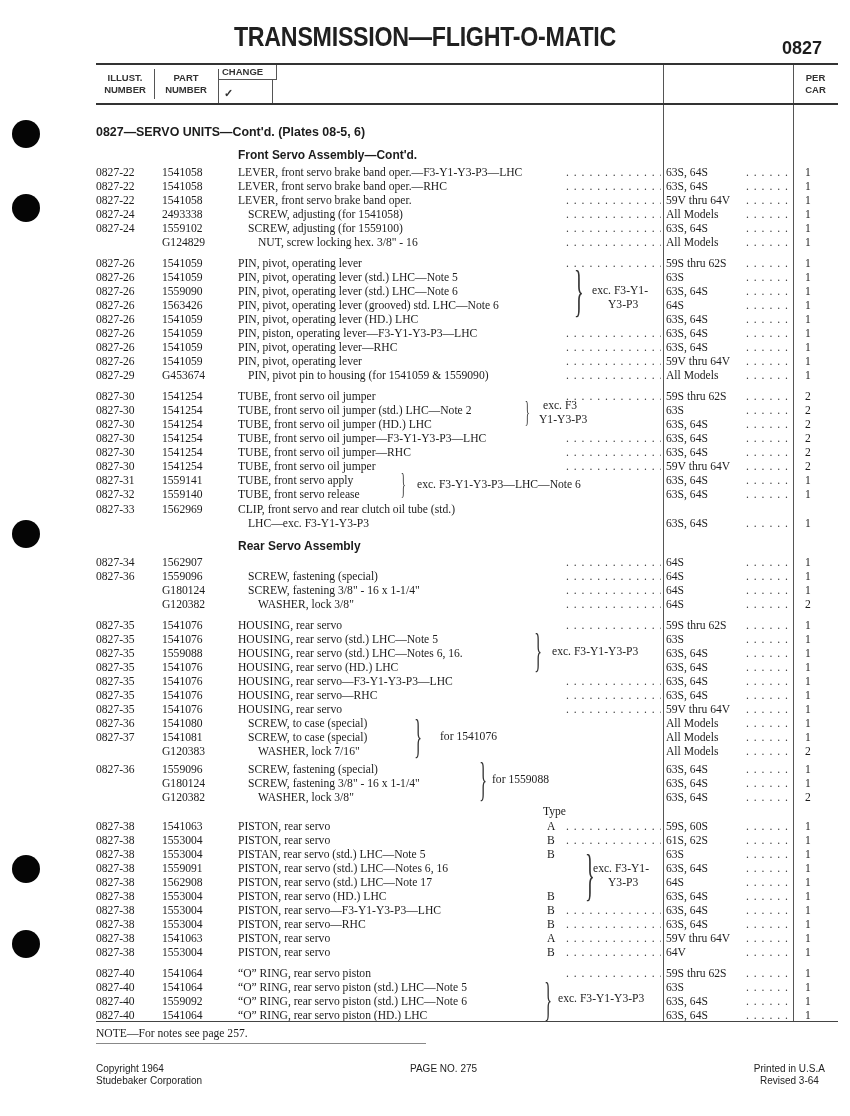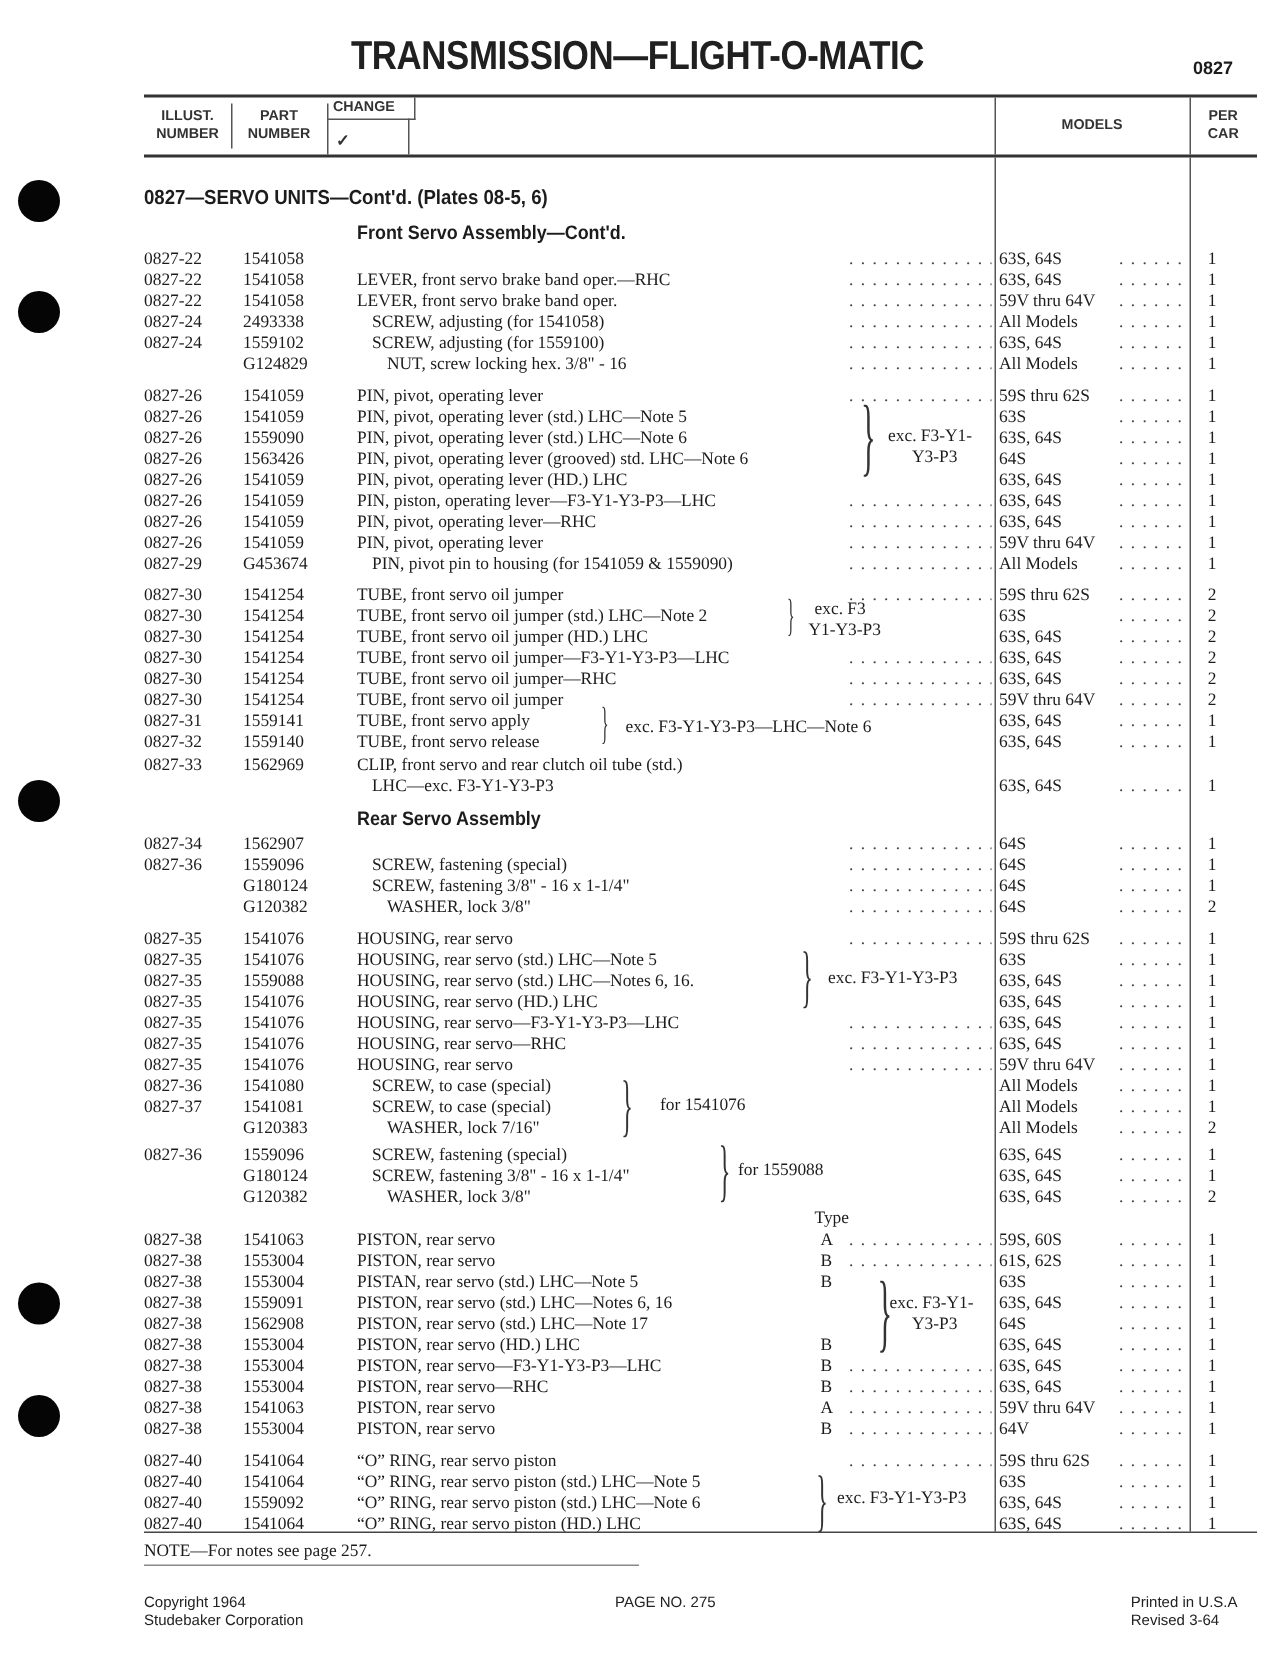--- a/index.html
+++ b/index.html
@@ -1,19 +1,19 @@
 <!DOCTYPE html>
 <html><head>
 <meta charset="utf-8">
 <style>
   html,body{margin:0;padding:0;background:#fff;}
   body{width:850px;height:1116px;position:relative;overflow:hidden;color:#1c1c1c;font-family:"Liberation Serif","DejaVu Serif",serif;}
   .hole{position:absolute;left:12px;width:28px;height:28px;border-radius:50%;background:#050505;}
   .title{position:absolute;left:0;right:0;top:22px;text-align:center;font-family:"Liberation Sans","DejaVu Sans",sans-serif;font-weight:bold;font-size:27px;letter-spacing:-0.3px;transform:scaleX(0.86);transform-origin:center;color:#202020;}
-  .pgcode{position:absolute;right:28px;top:38px;font-family:"Liberation Sans",sans-serif;font-weight:bold;font-size:12px;}
+  .pgcode{position:absolute;right:28px;top:38px;font-family:"Liberation Sans",sans-serif;font-weight:bold;font-size:18px;}
   .hdr{position:absolute;left:96px;top:63px;width:742px;height:38px;border-top:2px solid #333;border-bottom:1px solid #333;font-family:"Liberation Sans",sans-serif;font-weight:bold;font-size:9.5px;color:#333;}
   .hdr2{position:absolute;left:96px;top:104px;width:742px;border-top:1px solid #333;}
   .hc{position:absolute;top:0;height:38px;display:flex;align-items:center;justify-content:center;text-align:center;line-height:12px;}
   .vline{position:absolute;width:1px;background:#555;}
   .chg{position:absolute;left:218px;top:0;width:54px;height:14px;border-right:1px solid #555;border-bottom:1px solid #555;font-size:9.5px;padding-left:4px;line-height:14px;}
   .chk{position:absolute;left:222px;top:22px;font-size:11px;}
   .sect{position:absolute;left:96px;top:124px;font-family:"Liberation Sans",sans-serif;font-weight:bold;font-size:13.5px;transform:scaleX(0.92);transform-origin:left;}
   .sub{position:absolute;left:238px;font-family:"Liberation Sans",sans-serif;font-weight:bold;font-size:13px;transform:scaleX(0.92);transform-origin:left;}
   .row{position:absolute;left:96px;width:742px;height:14.4px;font-size:11.6px;line-height:14.4px;white-space:nowrap;}
   .row span{position:absolute;top:0;}
@@ -51,40 +51,40 @@
     </div>
   <div class="vline" style="left:58px;top:4px;height:30px"></div>
   <div class="hc" style="left:58px;width:64px">
       <span><span>PART</span><br><span>NUMBER</span></span>
     </div>
   <div class="vline" style="left:122px;top:4px;height:34px"></div>
   <div class="chg" style="left:122px">CHANGE</div>
   <div class="chk" style="left:128px">✓</div>
   <div class="vline" style="left:176px;top:14px;height:24px"></div>
   <div class="vline" style="left:567px;top:0;height:38px"></div>
-  <div class="hc" style="left:567px;width:130px">MODELS</div>
   <div class="vline" style="left:697px;top:0;height:38px"></div>
   <div class="hc" style="left:697px;width:45px">
       <span><span>PER</span><br><span>CAR</span></span>
     </div>
 </div>
 <div class="hdr2"></div>
 
 <div class="vline" style="left:663px;top:105px;height:916px"></div>
 <div class="vline" style="left:793px;top:105px;height:916px"></div>
 
 <div class="sect">0827—SERVO UNITS—Cont'd. (Plates 08-5, 6)</div>
 <div class="sub" style="top:147px">Front Servo Assembly—Cont'd.</div>
 <div class="sub" style="top:538px">Rear Servo Assembly</div>
 <div class="typehdr">Type</div>
 
 <div id="rows">
     <div class="row" style="top: 166px;">
       <span class="c-ill">0827-22</span>
       <span class="c-part">1541058</span>
+      <span class="c-desc ">LEVER, front servo brake band oper.—F3-Y1-Y3-P3—LHC</span>
       <span class="dots" style="left: 470px; width: 95px; text-align: right;">. . . . . . . . . . . . .</span>
       <span class="c-mod">63S, 64S</span>
       <span class="dots" style="left: 650px; width: 45px;">. . . . . . . .</span>
       <span class="c-qty">1</span>
     </div>
     <div class="row" style="top: 180px;">
       <span class="c-ill">0827-22</span>
       <span class="c-part">1541058</span>
       <span class="c-desc ">LEVER, front servo brake band oper.—RHC</span>
       <span class="dots" style="left: 470px; width: 95px; text-align: right;">. . . . . . . . . . . . .</span>
@@ -582,13 +582,13 @@
 
 <div class="brace" style="left:537px;top:977px;font-size:46px;line-height:46px;transform:scaleX(0.35)">}</div>
 <div class="brace-note" style="left:558px;top:992px">exc. F3-Y1-Y3-P3</div>
 
 <div class="ruleA"></div>
 <div class="note">NOTE—For notes see page 257.</div>
 <div class="ruleB"></div>
 
 <div class="foot" style="left:96px;top:1063px"><span>Copyright 1964</span><br><span>Studebaker Corporation</span></div>
 <div class="foot" style="left:410px;top:1063px">PAGE NO. 275</div>
-<div class="foot" style="right:25px;top:1063px;text-align:left"><span>Printed in U.S.A</span><br><span>Revised 3-64</span></div>
+<div class="foot" style="right:25px;top:1063px;text-align:center"><span>Printed in U.S.A</span><br><span>Revised 3-64</span></div>
 
 </body></html>

